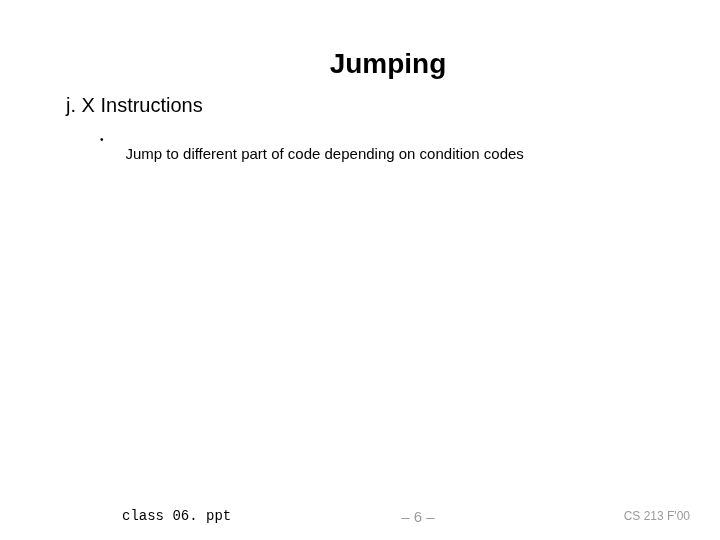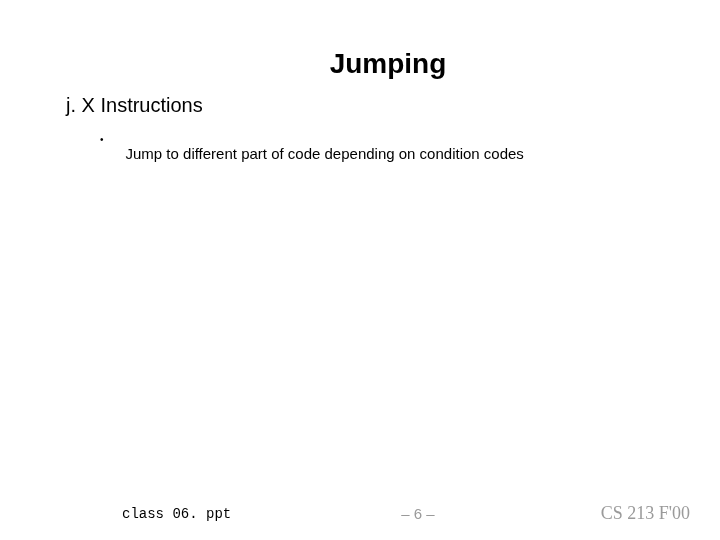--- a/index.html
+++ b/index.html
@@ -63,22 +63,22 @@
     }
     .footer-center {
       font-family: Arial, sans-serif;
       font-size: 15px;
       color: #9a9a9a;
       position: absolute;
       left: 50%;
       transform: translateX(-50%);
     }
     .footer-right {
-      font-family: Liberation Serif, serif;
-      font-size: 18px;
+      font-family: Liberation Sans, sans-serif;
+      font-size: 12px;
       color: #9a9a9a;
     }
   </style>
 </head>
 <body>
 
 <h1 class="slide-title">Jumping</h1>
 
 <h2 class="section-heading">j. X Instructions</h2>
 

